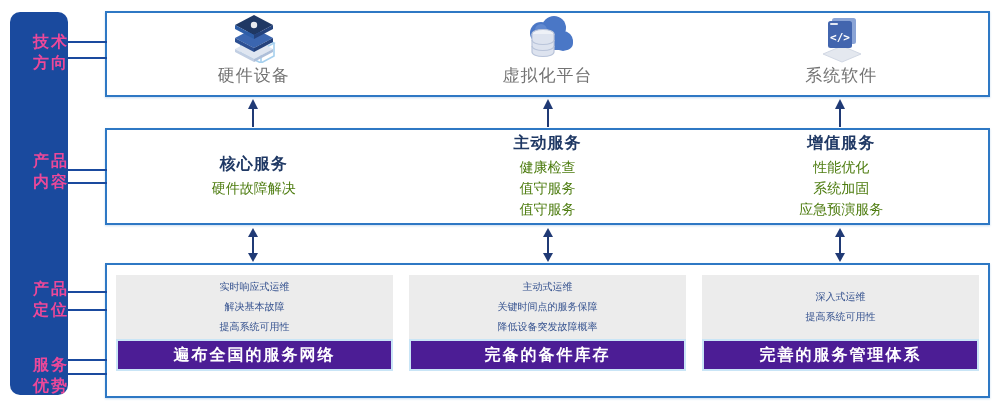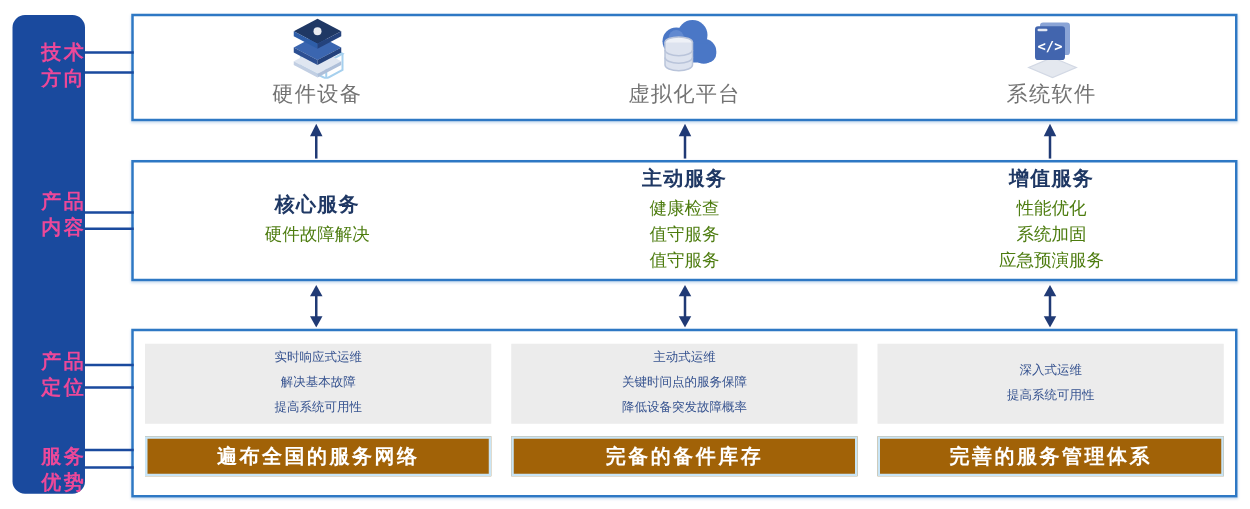--- a/index.html
+++ b/index.html
@@ -34,21 +34,21 @@
   
   .svc-col { flex:1; display:flex; flex-direction:column; align-items:center; justify-content:center; }
   .svc-title { font-size:16px; font-weight:bold; color:#1f3864; letter-spacing:1px; margin-bottom:3px; }
   .svc-item { font-size:14px; color:#4d7c0f; line-height:21px; }
 
   
   .pos-col { flex:1; display:flex; flex-direction:column; }
   .pos-gray { height:64px; background:#ececec; display:flex; flex-direction:column;
               align-items:center; justify-content:center; }
   .pos-line { font-size:10px; color:#35528f; line-height:20px; }
-  .adv-bar { margin-top:10px; height:32px; background:#a16207; border:2px solid #c9e5f6;
+  .adv-bar { height:32px; background:#4c1d95; border:2px solid #c9e5f6;
              display:flex; align-items:center; justify-content:center;
              color:#ffffff; font-size:16px; font-weight:bold; letter-spacing:2px; }
 
   
   .arrow { position:absolute; width:14px; }
   .a1 { top:99px; height:28px; }
   .a2 { top:228px; height:34px; }
   .ax1 { left:246px; } .ax2 { left:541px; } .ax3 { left:833px; }
 </style>
 </head>

